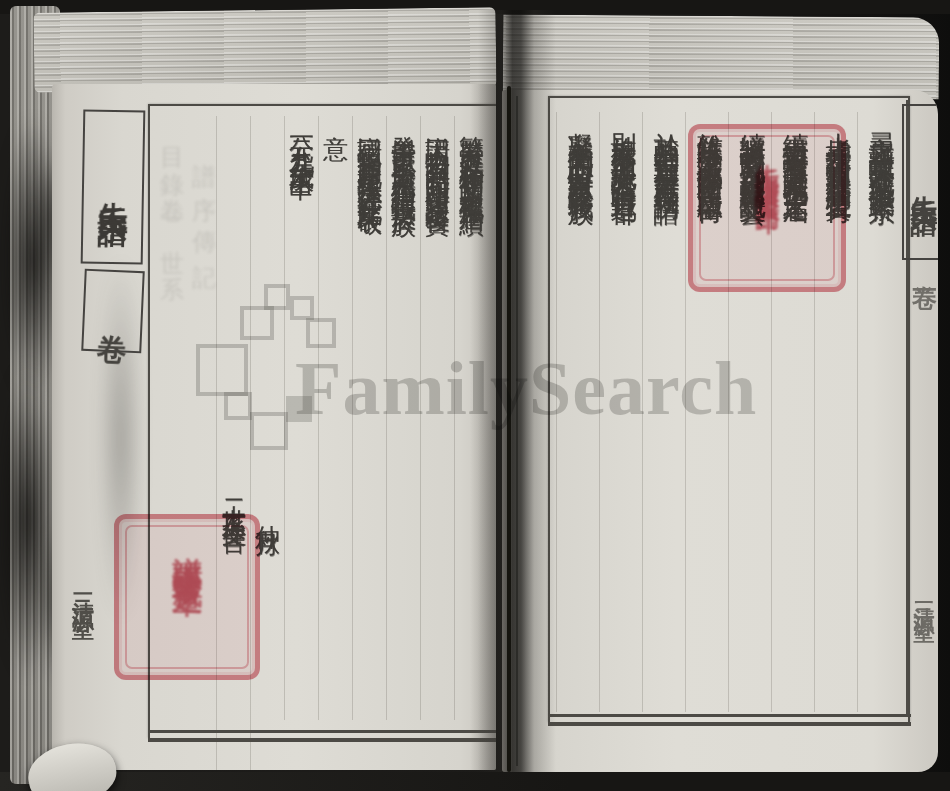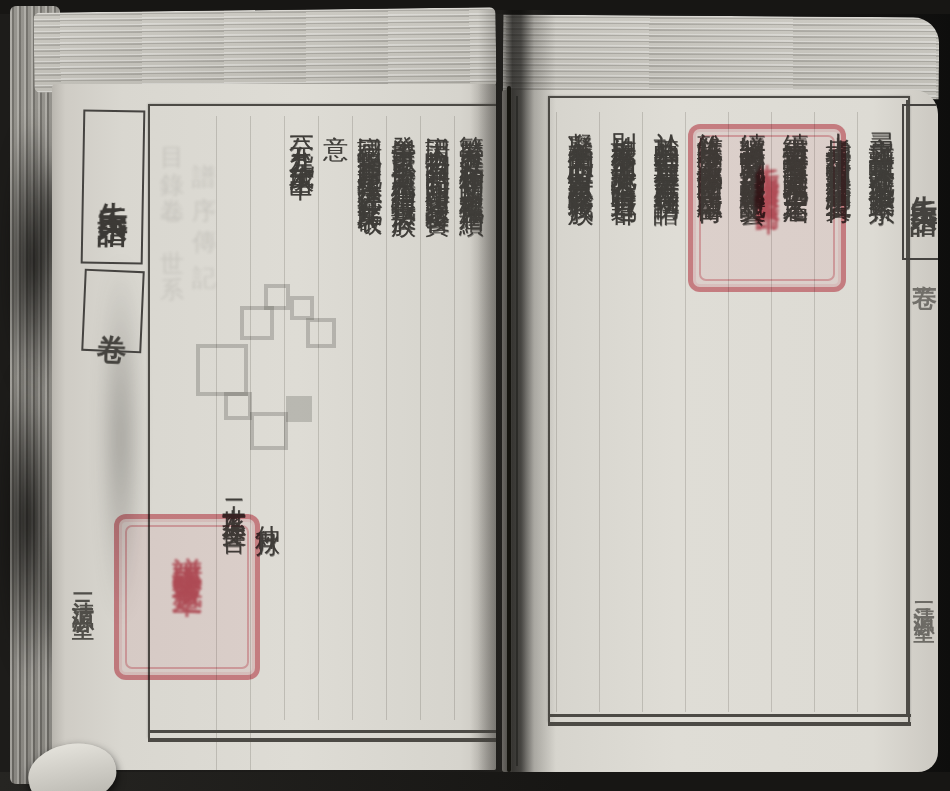--- a/index.html
+++ b/index.html
@@ -218,15 +218,16 @@
 
   <div class="wm">
     <div class="wm-sq" style="left:196px;top:344px;width:44px;height:44px;"></div>
     <div class="wm-sq" style="left:240px;top:306px;width:26px;height:26px;"></div>
     <div class="wm-sq" style="left:264px;top:284px;width:18px;height:18px;"></div>
     <div class="wm-sq" style="left:290px;top:296px;width:16px;height:16px;"></div>
     <div class="wm-sq" style="left:306px;top:318px;width:22px;height:22px;"></div>
     <div class="wm-sq" style="left:224px;top:392px;width:20px;height:20px;"></div>
     <div class="wm-sq" style="left:250px;top:412px;width:30px;height:30px;"></div>
     <div class="wm-sq f" style="left:286px;top:396px;width:26px;height:26px;"></div>
+    <div class="wm-text">FamilySearch</div>
   </div>
 
 </div>
 
 </body></html>

